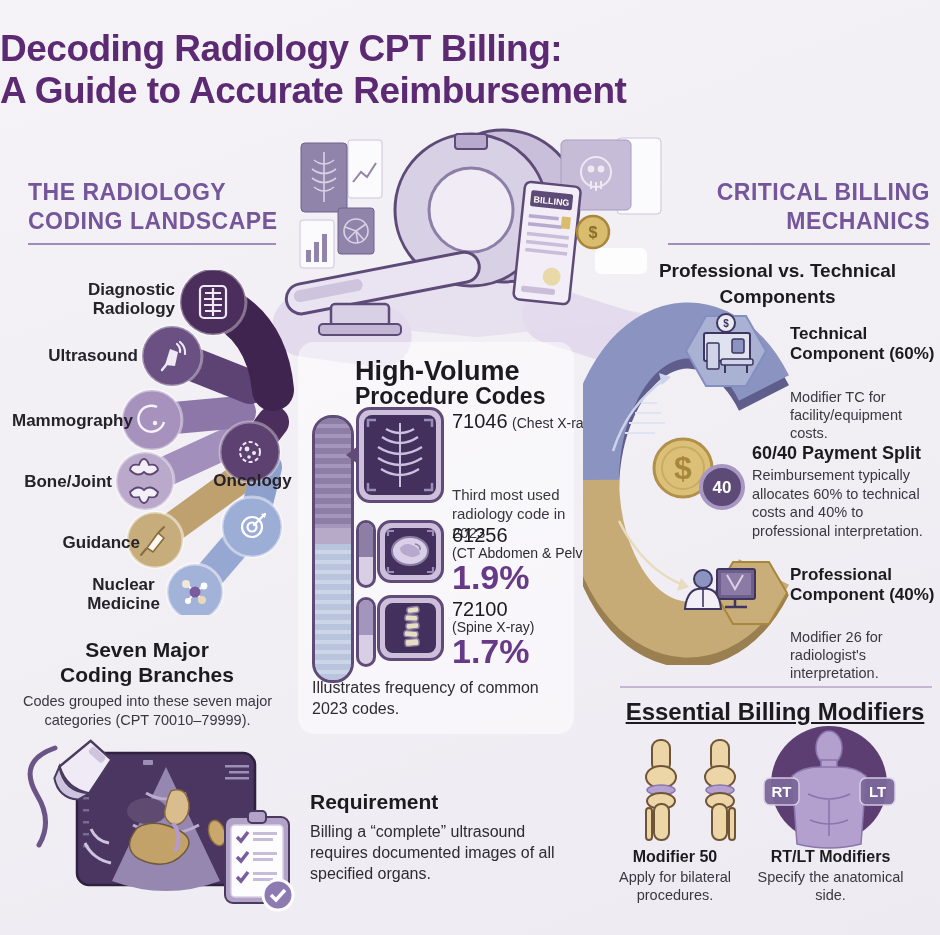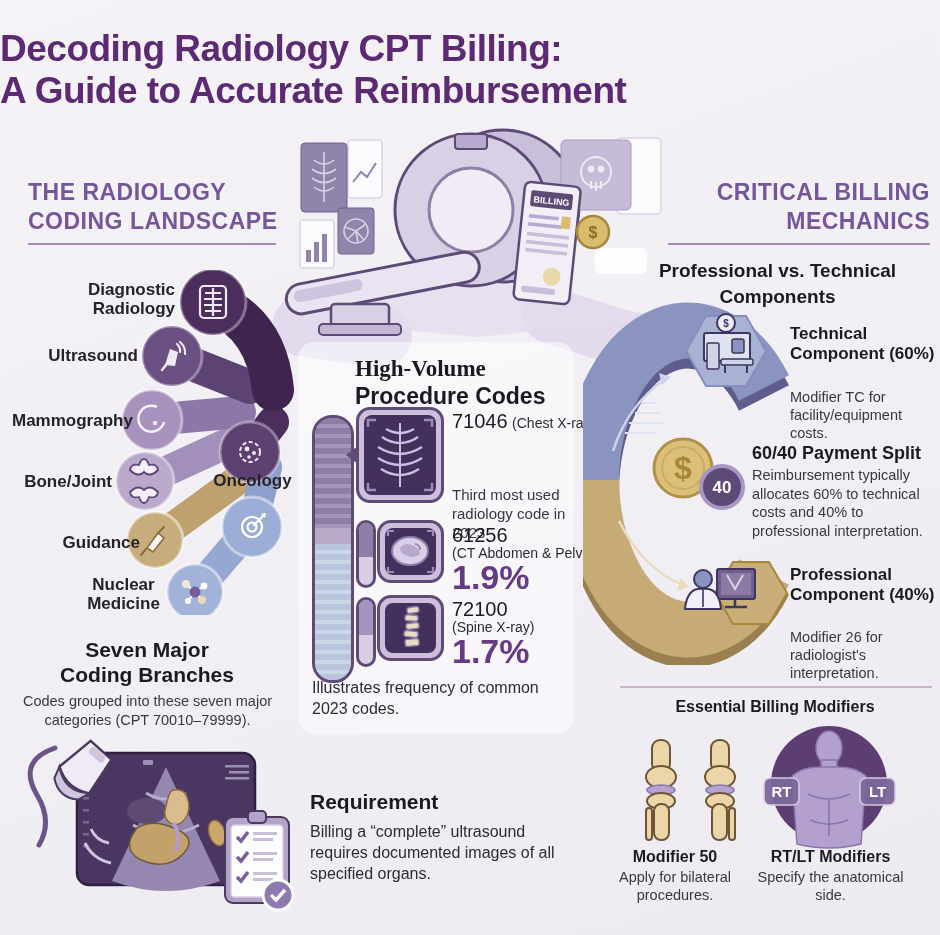--- a/index.html
+++ b/index.html
@@ -191,21 +191,21 @@
     </g>
 
     <g>
       <circle cx="328" cy="110" r="16" fill="#d9bc6d" stroke="#a8873c" stroke-width="2.5"></circle>
       <text x="328" y="116" text-anchor="middle" font-size="16" font-weight="bold" fill="#8a6d2a">$</text>
     </g>
     <rect x="330" y="126" width="52" height="26" rx="6" fill="#ffffff" opacity=".85"></rect>
   </svg>
 
   <div class="abs panel" style="left:298px;top:342px;width:276px;height:392px;"></div>
-  <div class="abs h-black" style="left:355px;top:356px;font-size:23px;font-family:Liberation Serif, serif;">High-Volume</div>
+  <div class="abs h-black" style="left:355px;top:356px;font-size:27px;">High-Volume</div>
   <div class="abs h-black" style="left:355px;top:383px;font-size:23px;">Procedure Codes</div>
 
   <div class="abs bigbar" style="left:312px;top:415px;width:36px;height:262px;">
     <div class="seg1"></div>
       <div class="seg2"></div>
   </div>
   <div class="abs notch" style="left:346px;top:446px;"></div>
 
   <div class="abs tile" style="left:356px;top:407px;width:88px;height:96px;">
     <div class="inner">
@@ -324,21 +324,21 @@
   <div class="abs h-black" style="left:790px;top:324px;width:148px;font-size:17px;line-height:1.2;">Technical Component (60%)</div>
   <div class="abs body-txt" style="left:790px;top:388px;width:148px;font-size:14.5px;line-height:1.25;">Modifier TC for facility/equipment costs.</div>
 
   <div class="abs h-black" style="left:752px;top:443px;width:190px;font-size:18px;">60/40 Payment Split</div>
   <div class="abs body-txt" style="left:752px;top:466px;width:183px;font-size:14.5px;line-height:1.28;">Reimbursement typically allocates 60% to technical costs and 40% to professional interpretation.</div>
 
   <div class="abs h-black" style="left:790px;top:565px;width:148px;font-size:17px;line-height:1.2;">Professional Component (40%)</div>
   <div class="abs body-txt" style="left:790px;top:628px;width:148px;font-size:14.5px;line-height:1.25;">Modifier 26 for radiologist's interpretation.</div>
 
   <div class="abs" style="left:620px;top:686px;width:312px;height:1.5px;background:#c4b6d4;"></div>
-  <div class="abs h-black center" style="left:615px;top:698px;width:320px;font-size:16px;">Essential Billing Modifiers</div>
+  <div class="abs h-black center" style="left:615px;top:698px;width:320px;font-size:24px;text-decoration:underline;">Essential Billing Modifiers</div>
 
   <svg class="abs" style="left:628px;top:736px;" width="125" height="112" viewBox="0 0 125 112">
     <g fill="#ecd5a7" stroke="#6f5536" stroke-width="2">
       <g transform="translate(33,58) scale(-1,1)">
         <rect x="-9" y="-54" width="18" height="32" rx="8"></rect>
         <ellipse cx="0" cy="-17" rx="15" ry="11"></ellipse>
         <ellipse cx="0" cy="-4" rx="14" ry="5" fill="#b5a2d1" stroke="#8a76ad" stroke-width="1.5"></ellipse>
         <ellipse cx="0" cy="7" rx="14" ry="8"></ellipse>
         <rect x="-8" y="10" width="15" height="36" rx="7"></rect>
         <rect x="9" y="14" width="6" height="32" rx="3"></rect>

